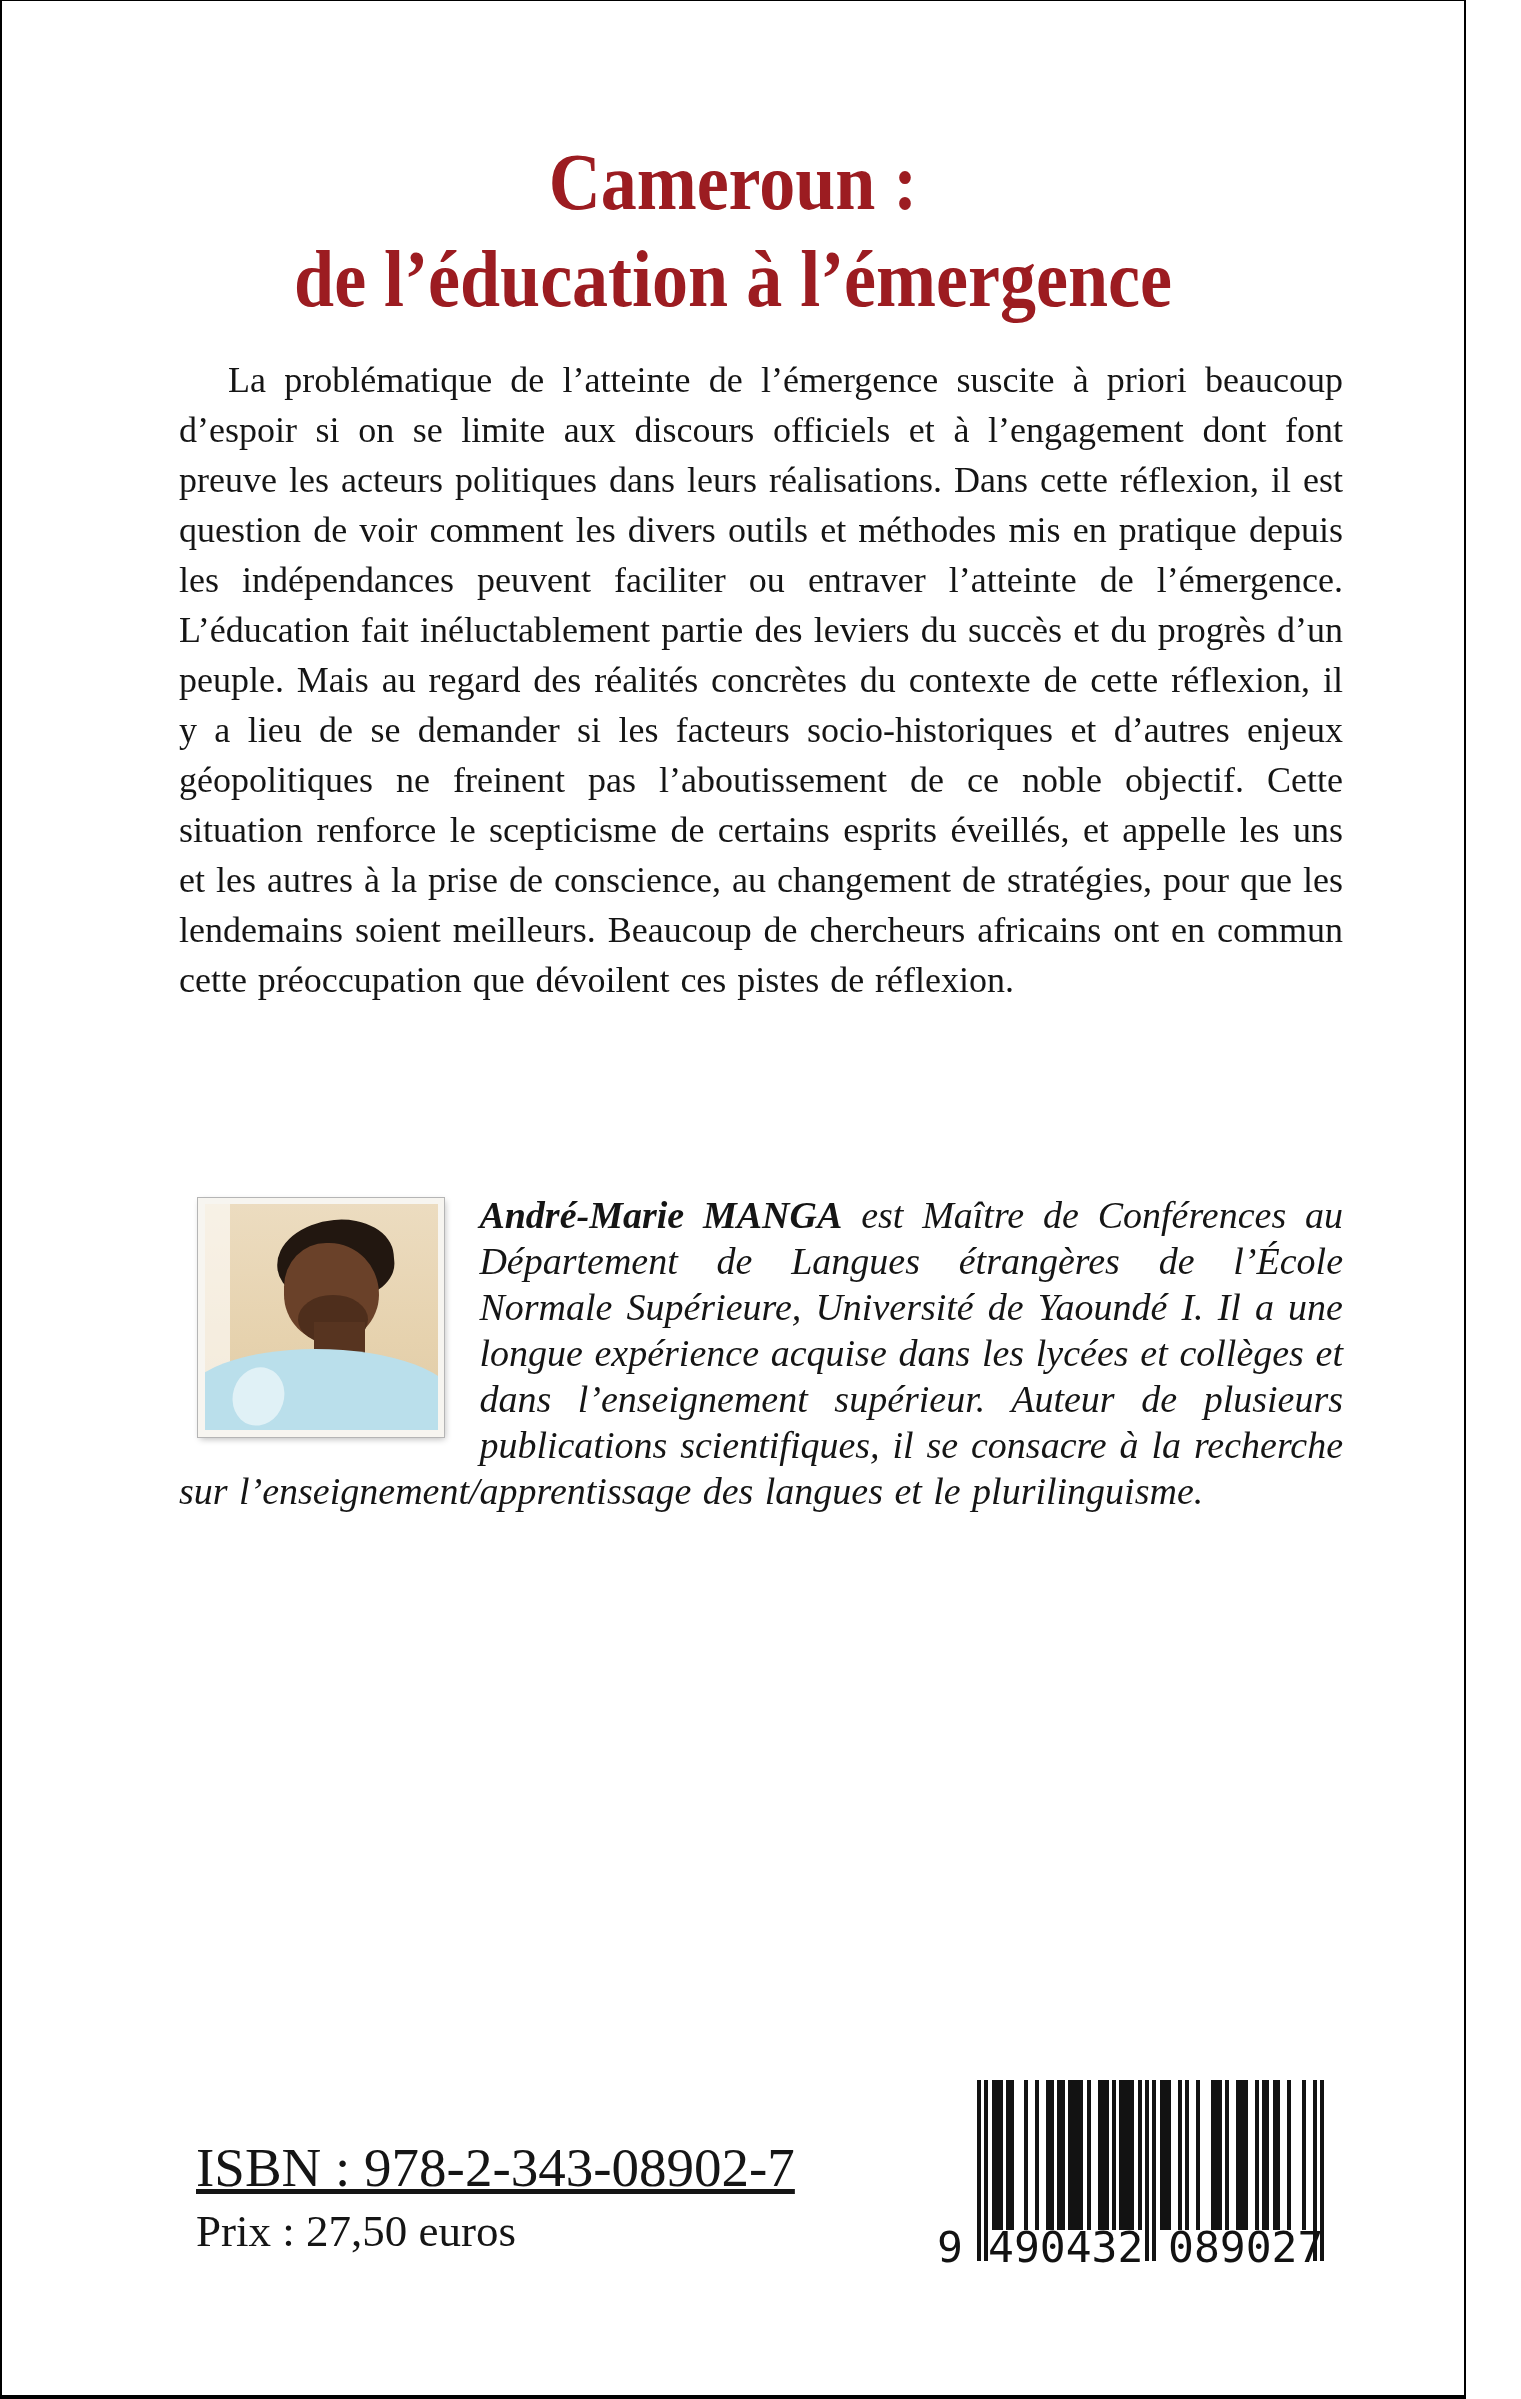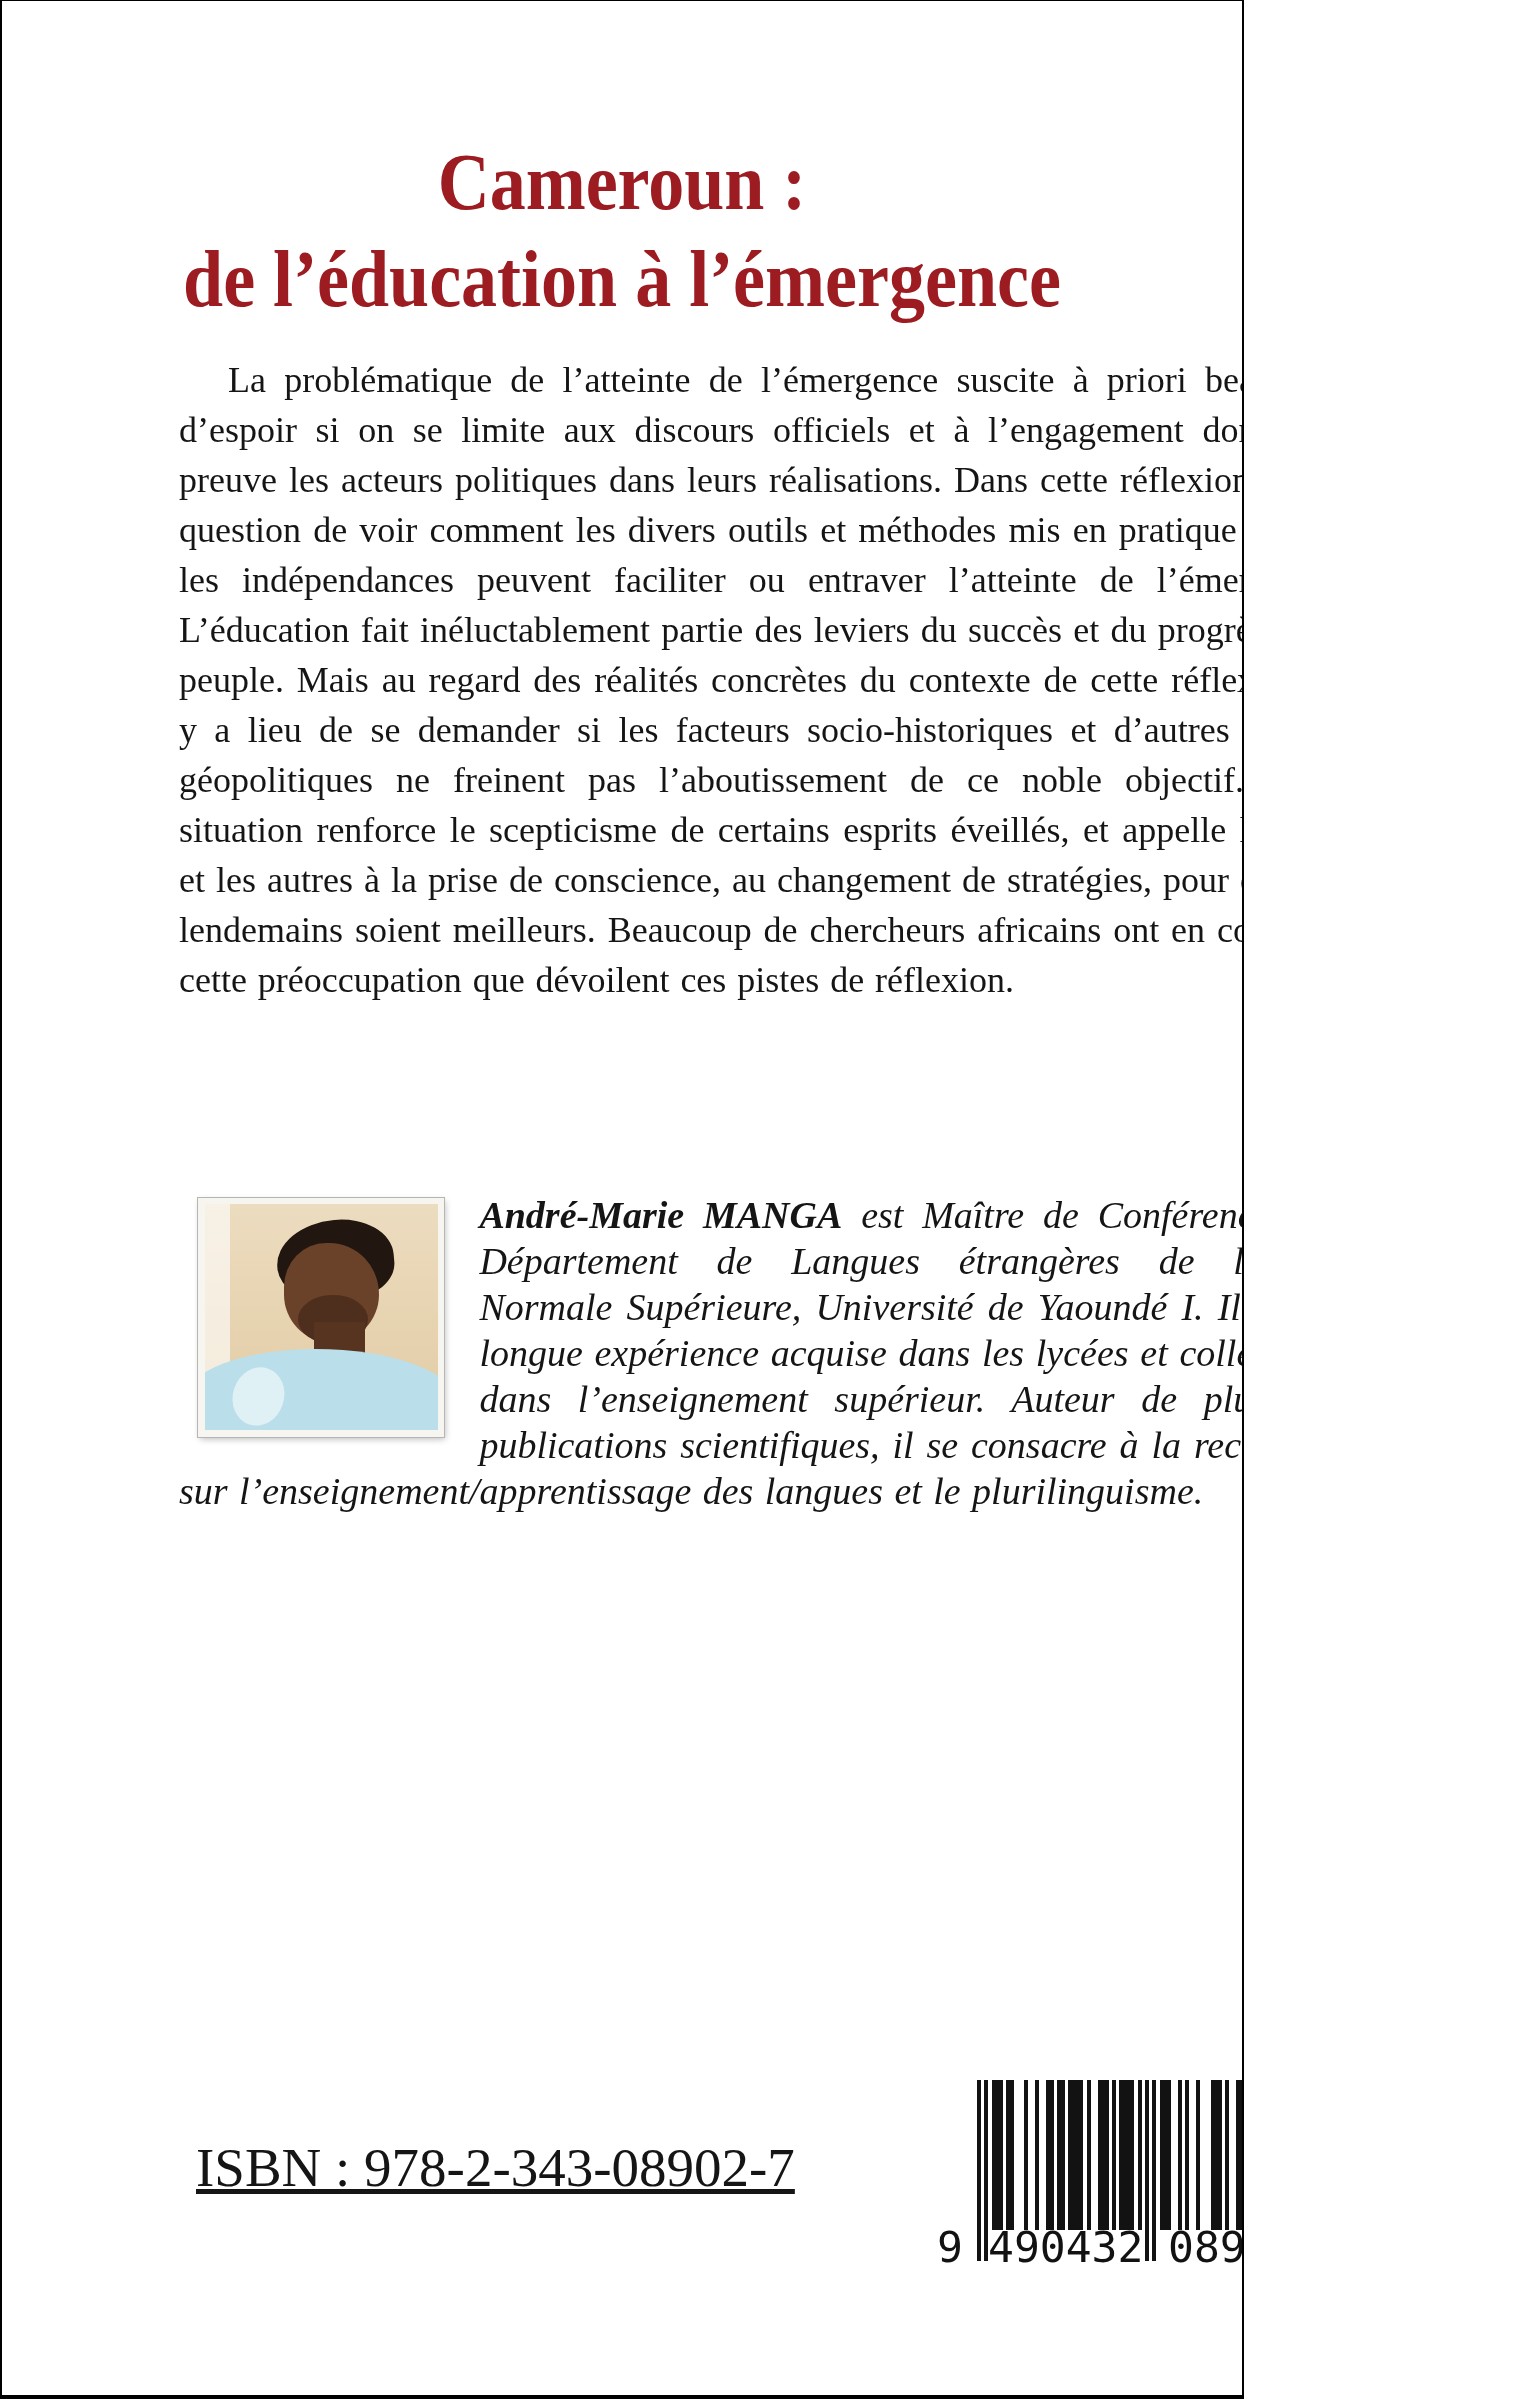--- a/index.html
+++ b/index.html
@@ -1,18 +1,18 @@
 <!DOCTYPE html>
 <html style="font-size:15px"><head>
 <meta charset="utf-8">
 <style>
   html, body { margin: 0; padding: 0; background: #ffffff; }
   .page {
     position: relative;
-    width: 1244px;
+    width: 1466px;
     height: 2400px;
     box-sizing: border-box;
     background: #ffffff;
     border: solid #000000;
     border-width: 1.9px 2.9px 5.7px 2.9px;
     overflow: hidden;
     font-family: "Liberation Serif", "DejaVu Serif", serif;
     color: #151515;
     padding-left: 48px;
   }
@@ -142,20 +142,21 @@
         <div class="ph-neck"></div>
         <div class="ph-shirt"></div>
         <div class="ph-shirt-hl"></div>
       </div>
     </div>
     <p class="bio-text"><span class="author-name">André-Marie MANGA</span><span> est Maître de Conférences au Département de Langues étrangères de l’École Normale Supérieure, Université de Yaoundé I. Il a une longue expérience acquise dans les lycées et collèges et dans l’enseignement supérieur. Auteur de plusieurs publications scientifiques, il se consacre à la recherche sur l’enseignement/apprentissage des langues et le plurilinguisme.</span></p>
   </div>
 
   <div class="footer">
     <div class="isbn">ISBN : 978-2-343-08902-7</div>
+    <div class="price">Prix : 27,50 euros</div>
   </div>
 
   <div class="barcode">
     <div class="bars">
         <div class="bar tall" style="left: 0%; width: 1.13263%;"></div>
         <div class="bar tall" style="left: 2.10526%; width: 1.13263%;"></div>
         <div class="bar" style="left: 4.21053%; width: 1.13263%;"></div>
         <div class="bar" style="left: 5.26316%; width: 1.13263%;"></div>
         <div class="bar" style="left: 6.31579%; width: 1.13263%;"></div>
         <div class="bar" style="left: 8.42105%; width: 1.13263%;"></div>

